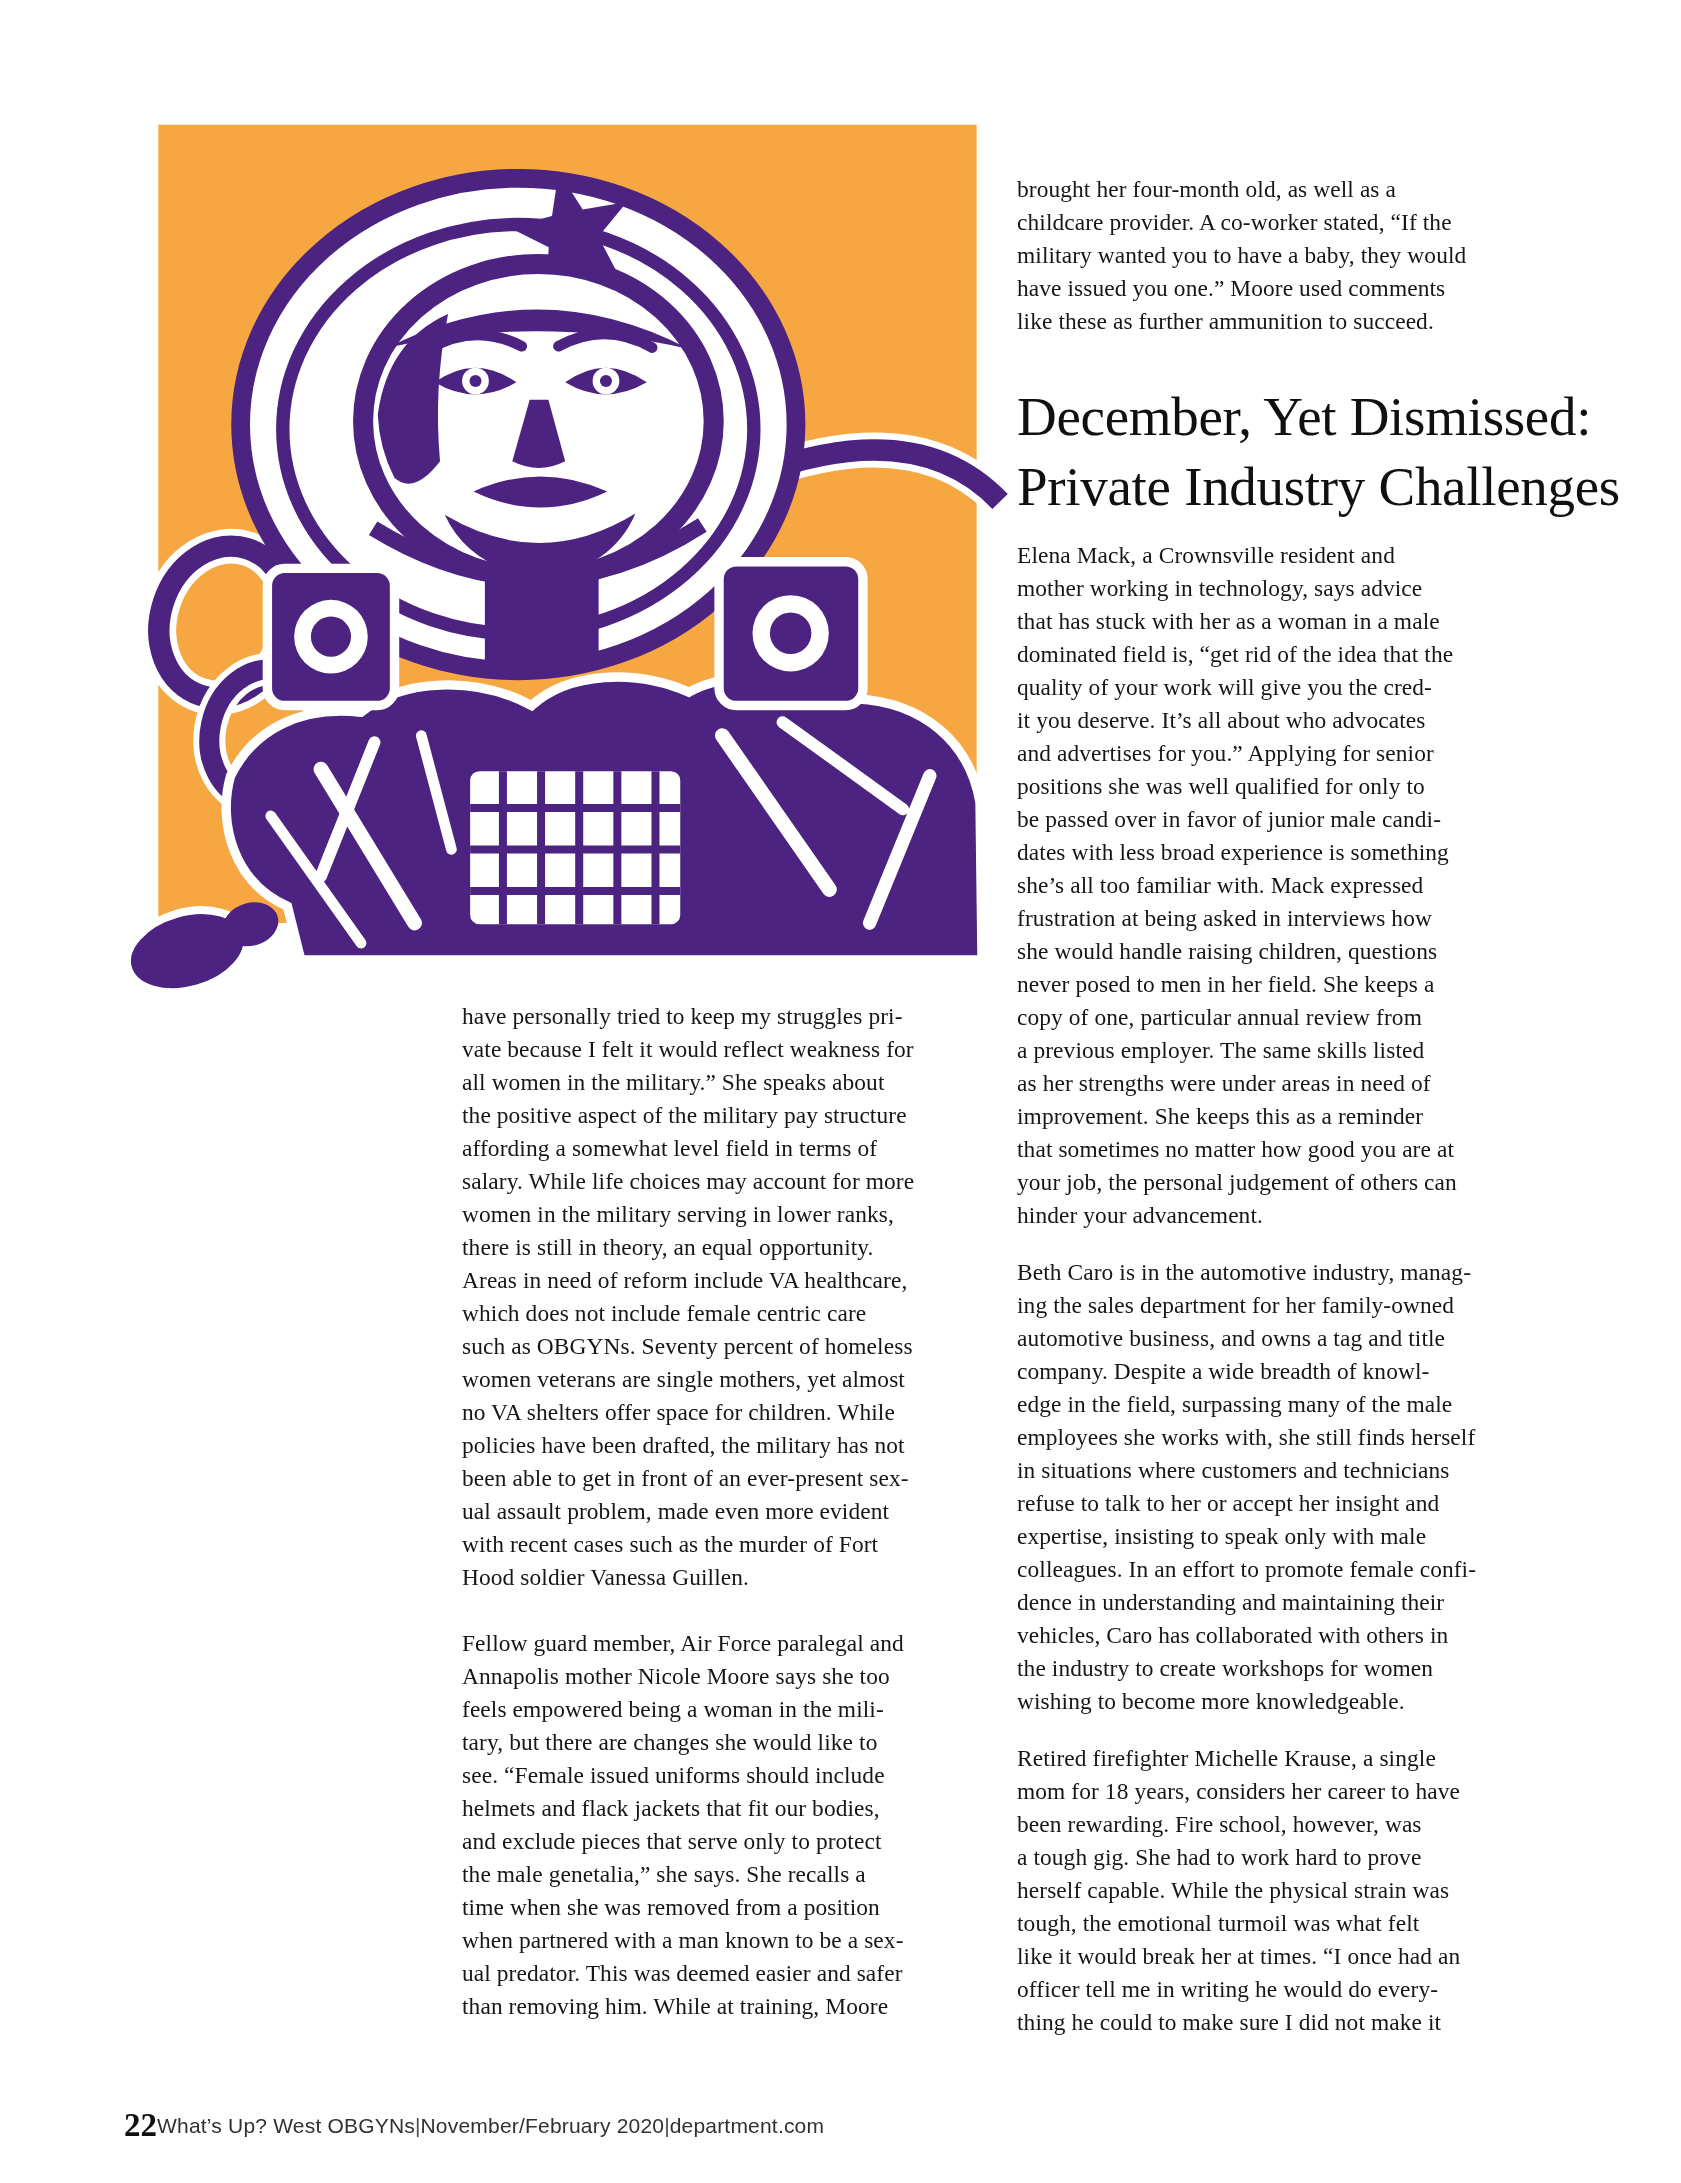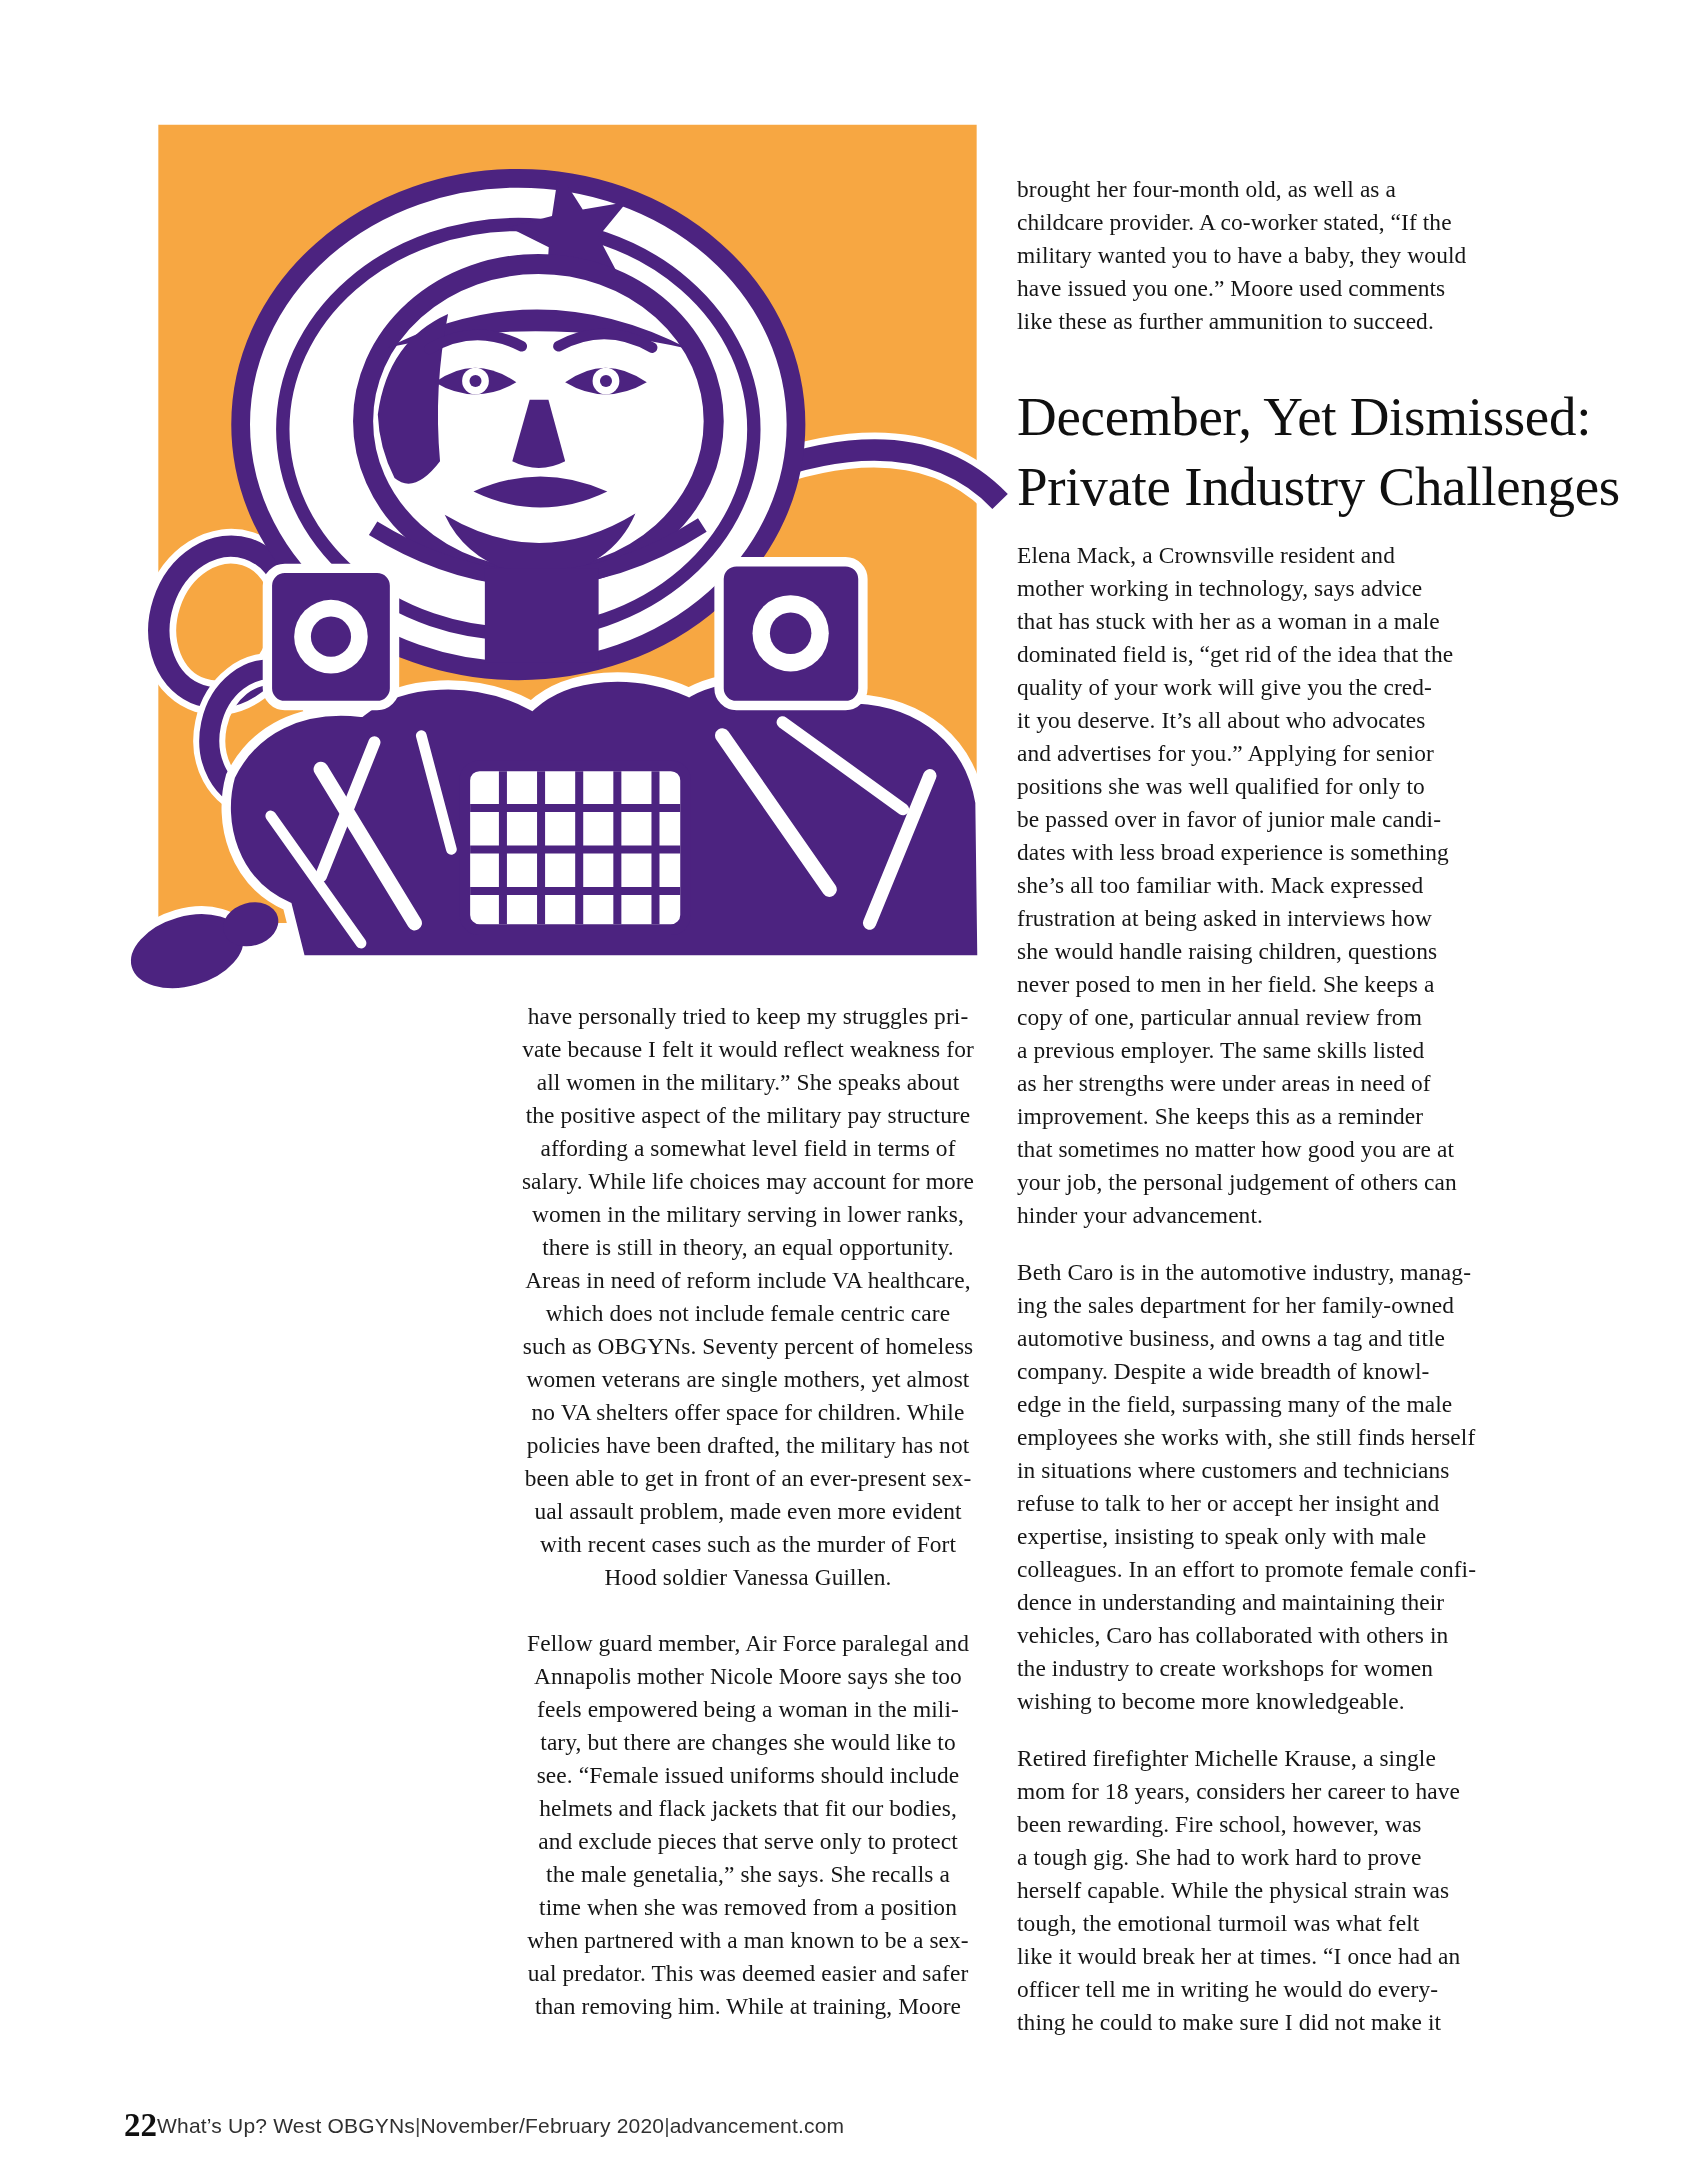--- a/index.html
+++ b/index.html
@@ -2,21 +2,21 @@
 <html style="font-size:10.7px"><head>
 <meta charset="utf-8">
 <style>
   html,body { margin:0; padding:0; background:#ffffff; }
   .page {
     position:relative; width:1681px; height:2183px; background:#ffffff;
     overflow:hidden; font-family:"Liberation Serif", serif; color:#161616;
   }
   .illustration { position:absolute; left:100px; top:100px; width:937px; height:910px; }
   .col { position:absolute; }
-  .col-left  { left:477px;  top:1000px; width:542px;text-align:center; }
+  .col-left  { left:462px;  top:1000px; width:542px; }
   .col-right { left:1017px; top:173px;  width:549px; }
   .para {
     white-space:pre; margin:0; font-size:23.4px; line-height:33px;
     letter-spacing:0.1px; color:#161616;
   }
   .col-left  .para + .para { margin-top:33px; }
   .col-right .para + .para { margin-top:24px; }
   .heading {
     white-space:pre; margin:44px 0 17.4px 0; font-weight:400;
     font-size:55px; line-height:70px; letter-spacing:-0.3px; color:#101010;
@@ -219,17 +219,17 @@
 officer tell me in writing he would do every-
 thing he could to make sure I did not make it</p>
   </div>
 
   <div class="footer">
     <span class="folio">22</span>
     <span class="footer-text">What’s Up? West OBGYNs</span>
     <span class="sep">|</span>
     <span class="footer-text">November/February 2020</span>
     <span class="sep">|</span>
-    <span class="footer-text">advancement.com</span>
+    <span class="footer-text">department.com</span>
   </div>
 
 </div>
 
 
 </body></html>

